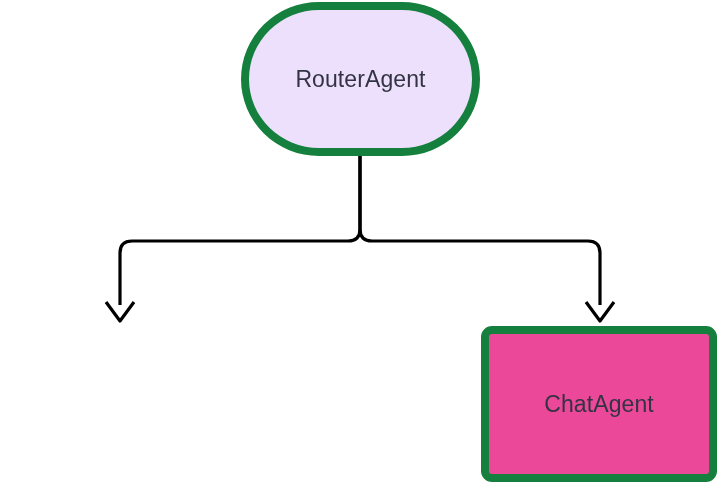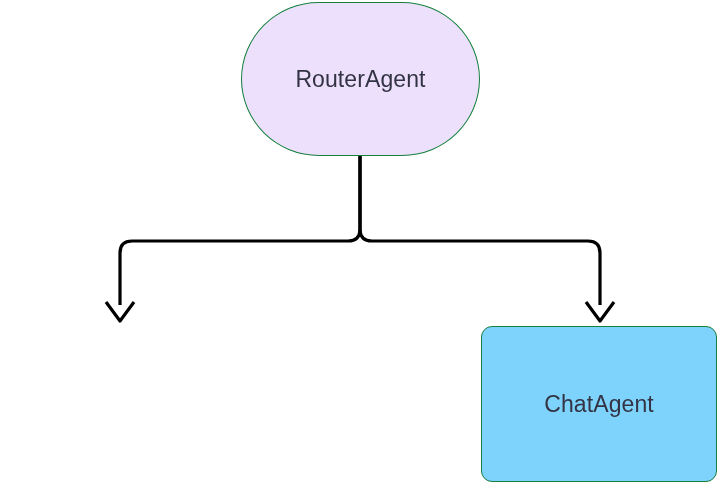--- a/index.html
+++ b/index.html
@@ -25,21 +25,21 @@
     width: 720px;
     height: 488px;
     pointer-events: none;
   }
   .node {
     position: absolute;
     box-sizing: border-box;
     display: flex;
     align-items: center;
     justify-content: center;
-    border: 1px solid #15803d;
+    border: 8px solid #15803d;
     z-index: 2;
   }
   .node-label {
     font-size: 23px;
     line-height: 1;
     color: #333344;
     letter-spacing: 0.1px;
     white-space: nowrap;
     text-align: center;
   }
@@ -60,21 +60,21 @@
     height: 156px;
     border-radius: 11px;
     background: #eaf0fa;
   }
   #node-chat {
     left: 481px;
     top: 326px;
     width: 236px;
     height: 156px;
     border-radius: 11px;
-    background: #7dd3fc;
+    background: #ec4899;
   }
 </style>
 </head>
 <body>
 
 <div id="diagram-canvas">
 
   <svg id="edge-layer" viewBox="0 0 720 488" width="720" height="488" xmlns="http://www.w3.org/2000/svg">
 
     <g fill="none" stroke="#000000" stroke-width="3.2" stroke-linecap="butt" stroke-linejoin="round">

